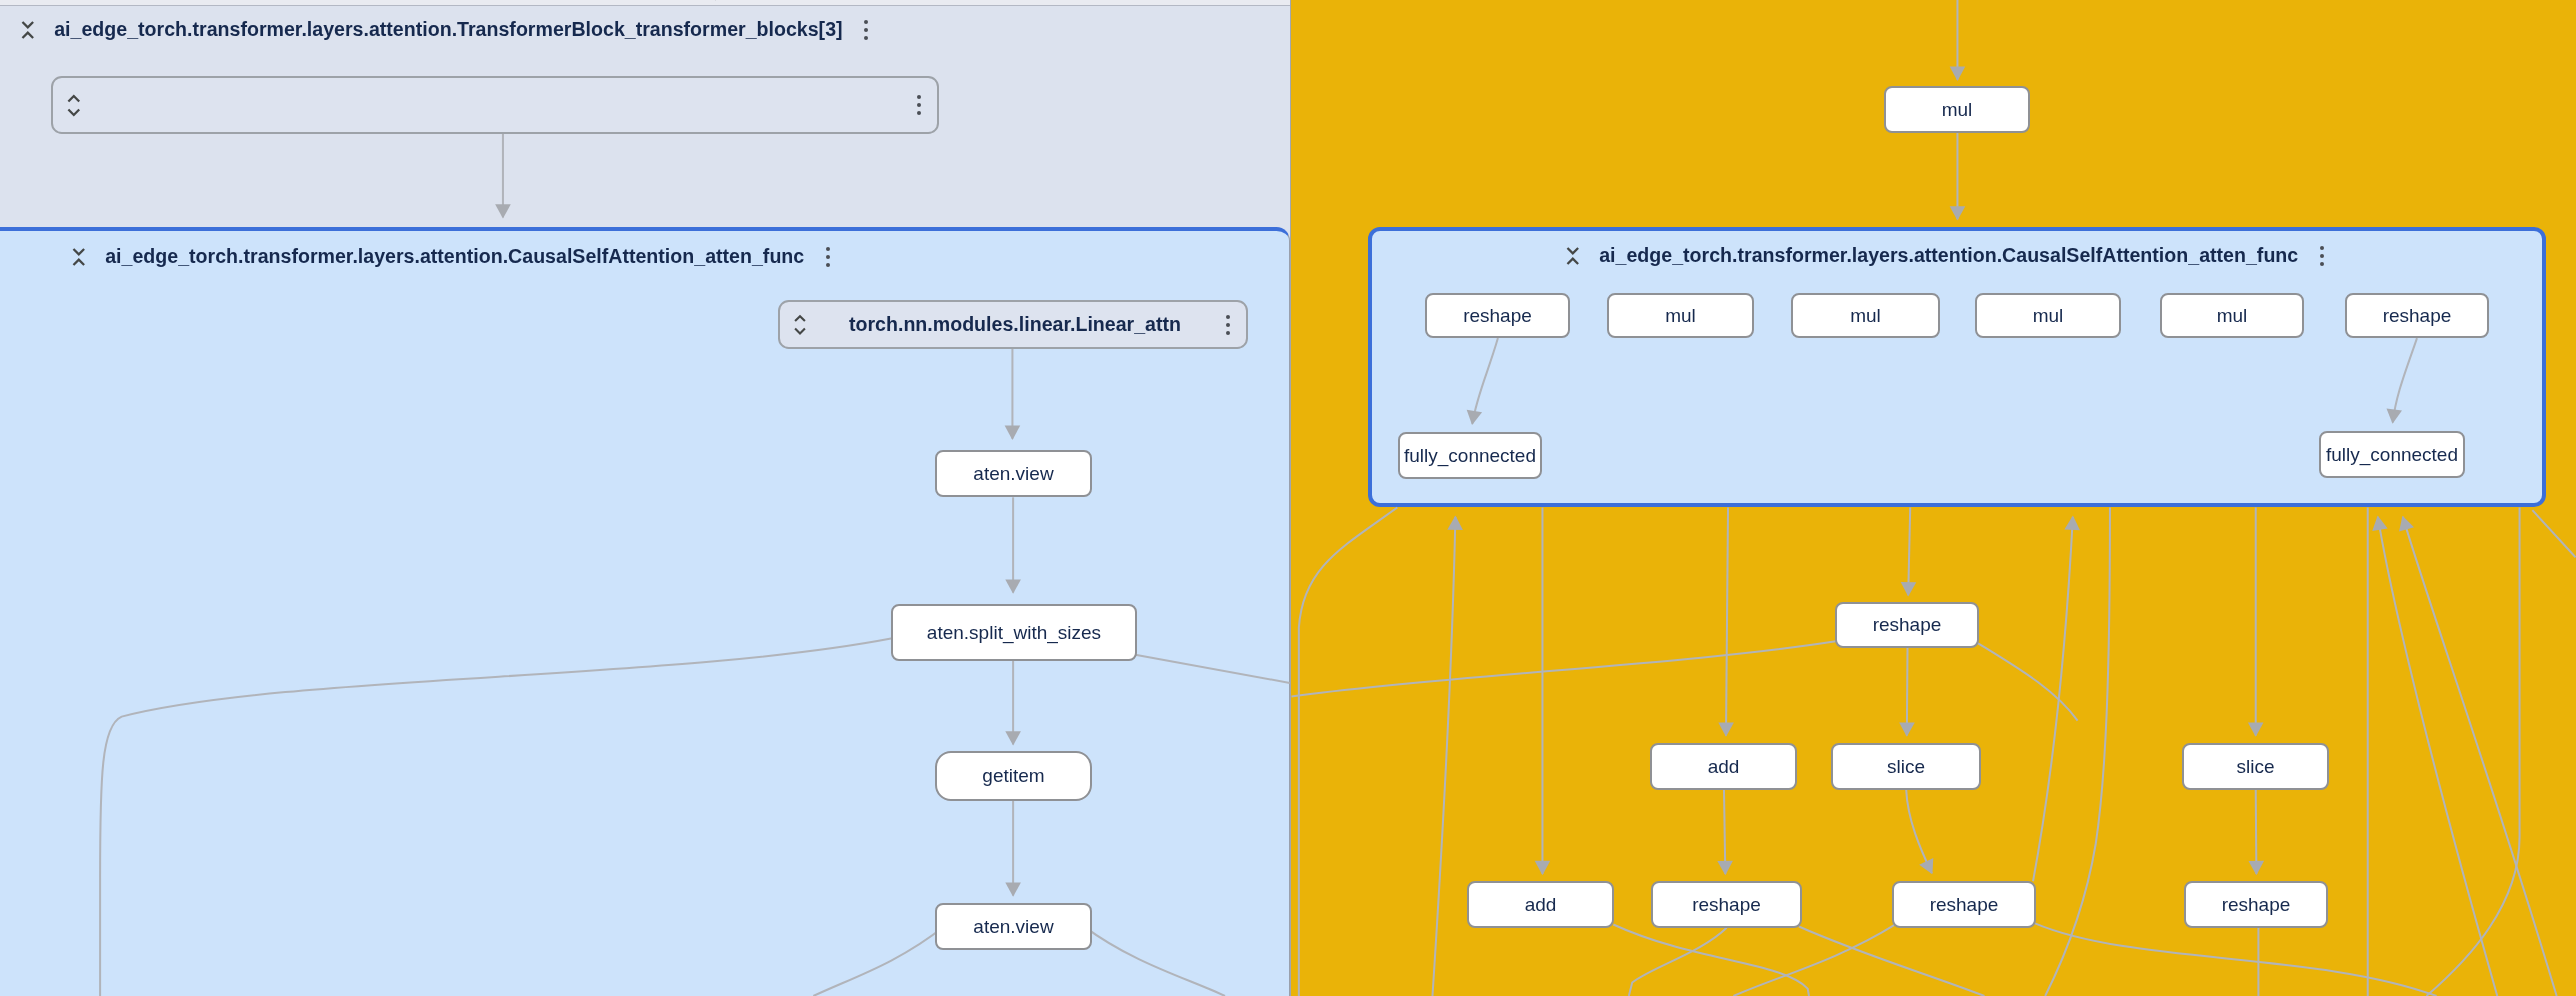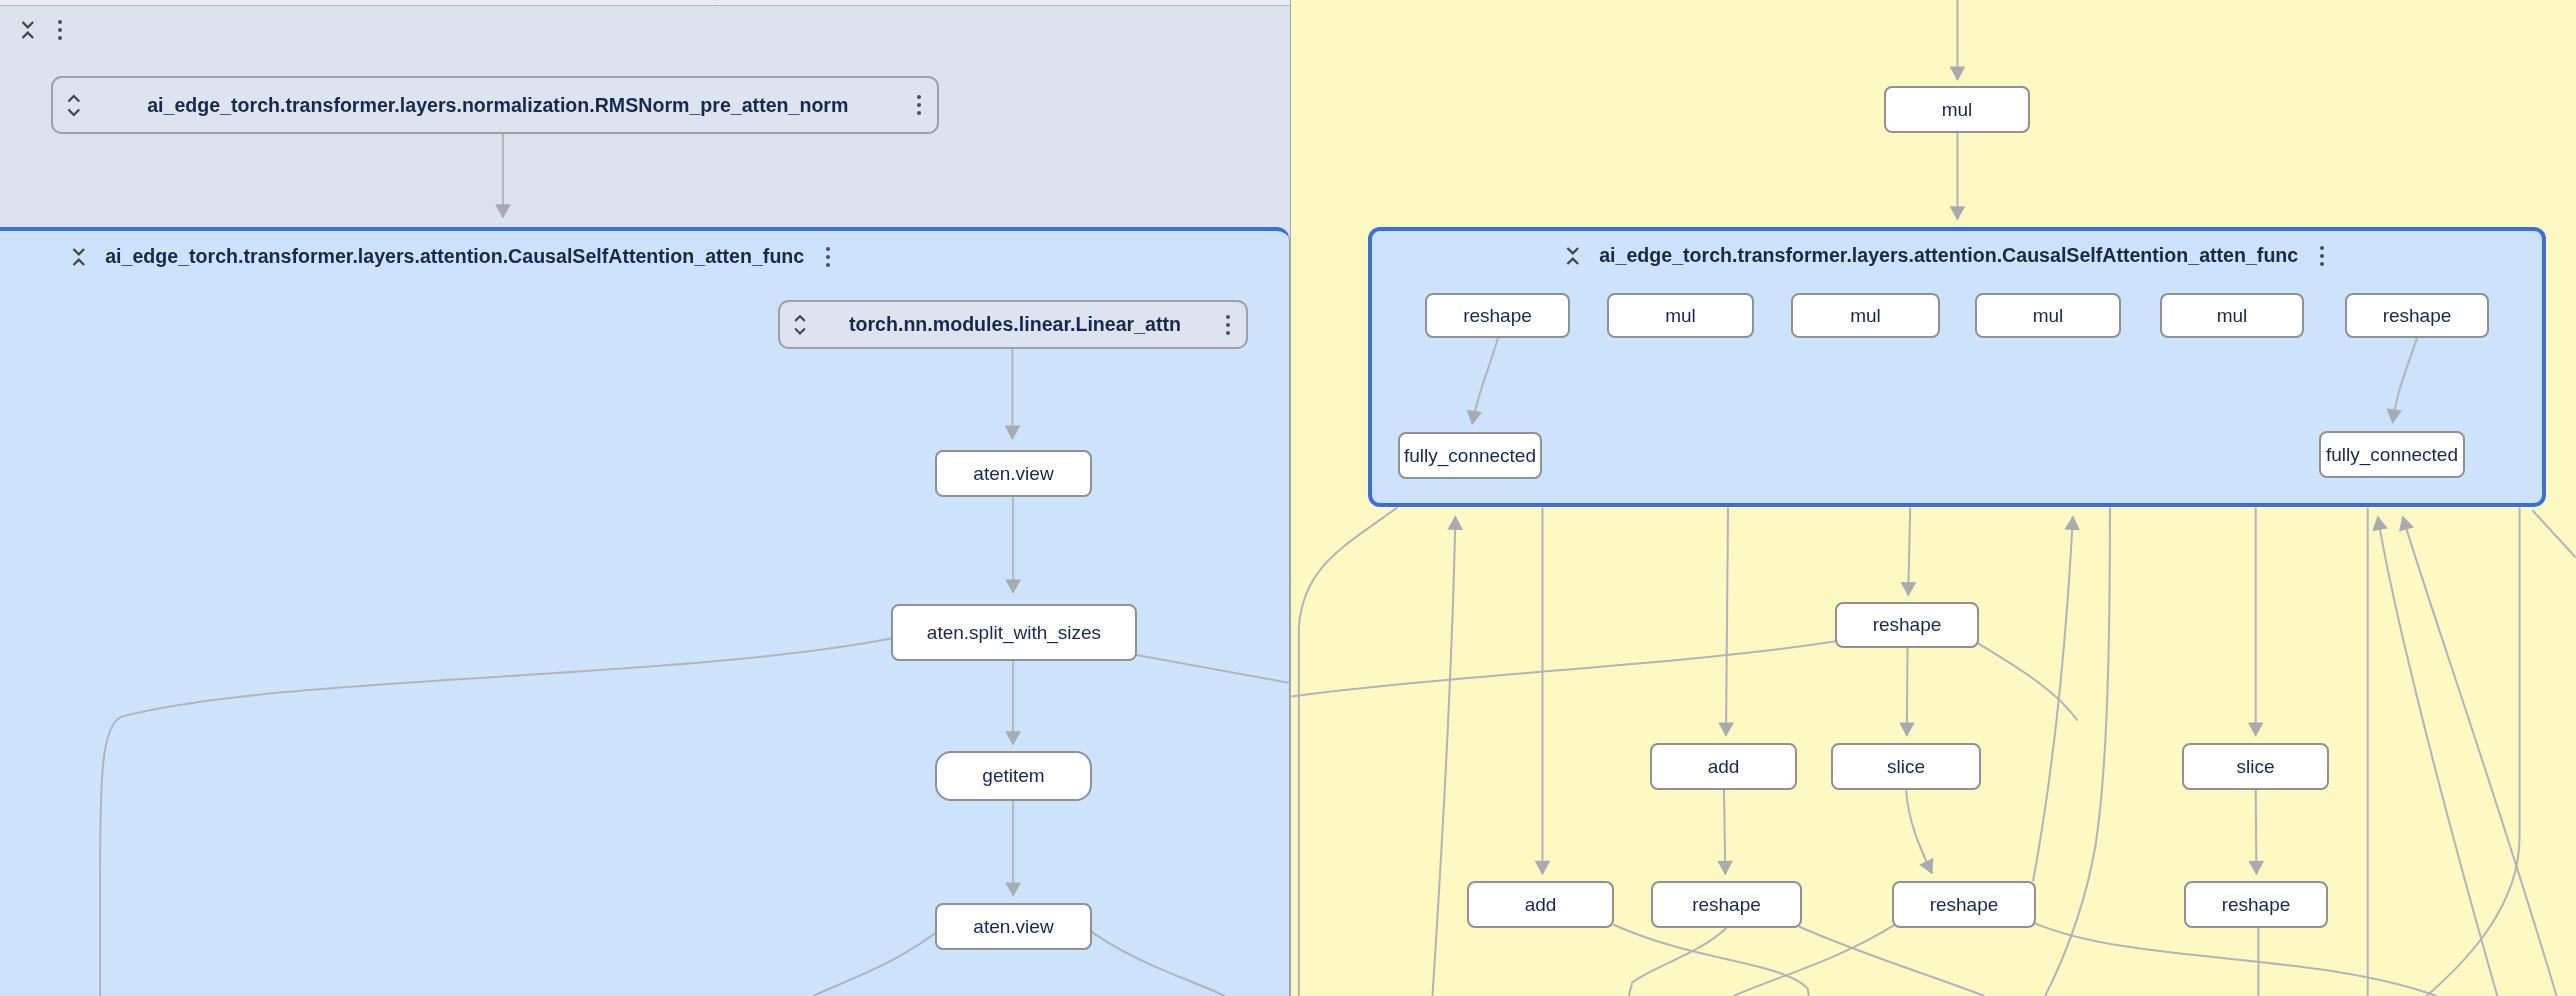--- a/index.html
+++ b/index.html
@@ -1,20 +1,20 @@
 <!DOCTYPE html>
 <html style="font-size:10.8px"><head>
 <meta charset="utf-8">
 <style>
   html,body{margin:0;padding:0;background:#dde2ee;}
   #stage{position:relative;width:2576px;height:996px;overflow:hidden;
          font-family:"Liberation Sans",sans-serif;color:#16294e;}
   .pane{position:absolute;top:0;height:996px;}
   #left-pane{left:0;width:1290px;background:#dce2ee;}
-  #right-pane{left:1291px;width:1285px;background:#fef9c3;}
+  #right-pane{left:1291px;width:1285px;background:#eab308;}
   #top-strip{position:absolute;left:0;top:0;width:1290px;height:4.7px;background:#e9ebf1;
              border-bottom:1.4px solid #b3b8c4;}
   #divider{position:absolute;left:1290px;top:0;width:1.4px;height:996px;background:#a2a7b1;}
   .blue-panel{position:absolute;background:#cde3fb;border-radius:13.5px;}
   #left-blue-panel{left:-20px;top:227px;width:1309px;height:1013px;
                    border-top:4px solid #3c6fd9;border-right:1.4px solid #9aa0ab;}
   #right-group{left:1368px;top:227px;width:1178px;height:280px;background:#cde3fb;
                border:4px solid #3c6fd9;border-radius:12px;box-sizing:border-box;}
   .panel-header{position:absolute;display:flex;align-items:center;gap:17.6px;height:27px;}
   .panel-title{font-size:19.6px;font-weight:700;white-space:nowrap;}
@@ -63,37 +63,37 @@
 
     <div class="panel-header" style="left:19px;top:16px;">
       <span class="icon">
         <svg width="17.6" height="20" viewBox="0 0 26 30">
             <g fill="none" stroke="#444746" stroke-width="3.4">
               <polyline points="5,3 13,11 21,3"></polyline>
               <polyline points="5,27 13,19 21,27"></polyline>
             </g>
           </svg>
       </span>
+      <span class="panel-title">ai_edge_torch.transformer.layers.attention.TransformerBlock_transformer_blocks[3]</span>
       <span class="kebab">
           <i></i>
           <i></i>
           <i></i>
         </span>
     </div>
 
     <div class="pill" style="left:51px;top:76px;width:888px;height:58px;">
       <span class="icon">
         <svg width="17.6" height="23" viewBox="0 0 26 34">
             <g fill="none" stroke="#444746" stroke-width="3.4">
               <polyline points="5,11 13,3 21,11"></polyline>
               <polyline points="5,23 13,31 21,23"></polyline>
             </g>
           </svg>
       </span>
-      <span class="pill-label">ai_edge_torch.transformer.layers.normalization.RMSNorm_pre_atten_norm</span>
       <span class="kebab">
           <i></i>
           <i></i>
           <i></i>
         </span>
     </div>
 
     <div class="panel-header" style="left:70px;top:243px;">
       <span class="icon">
         <svg width="17.6" height="20" viewBox="0 0 26 30">

